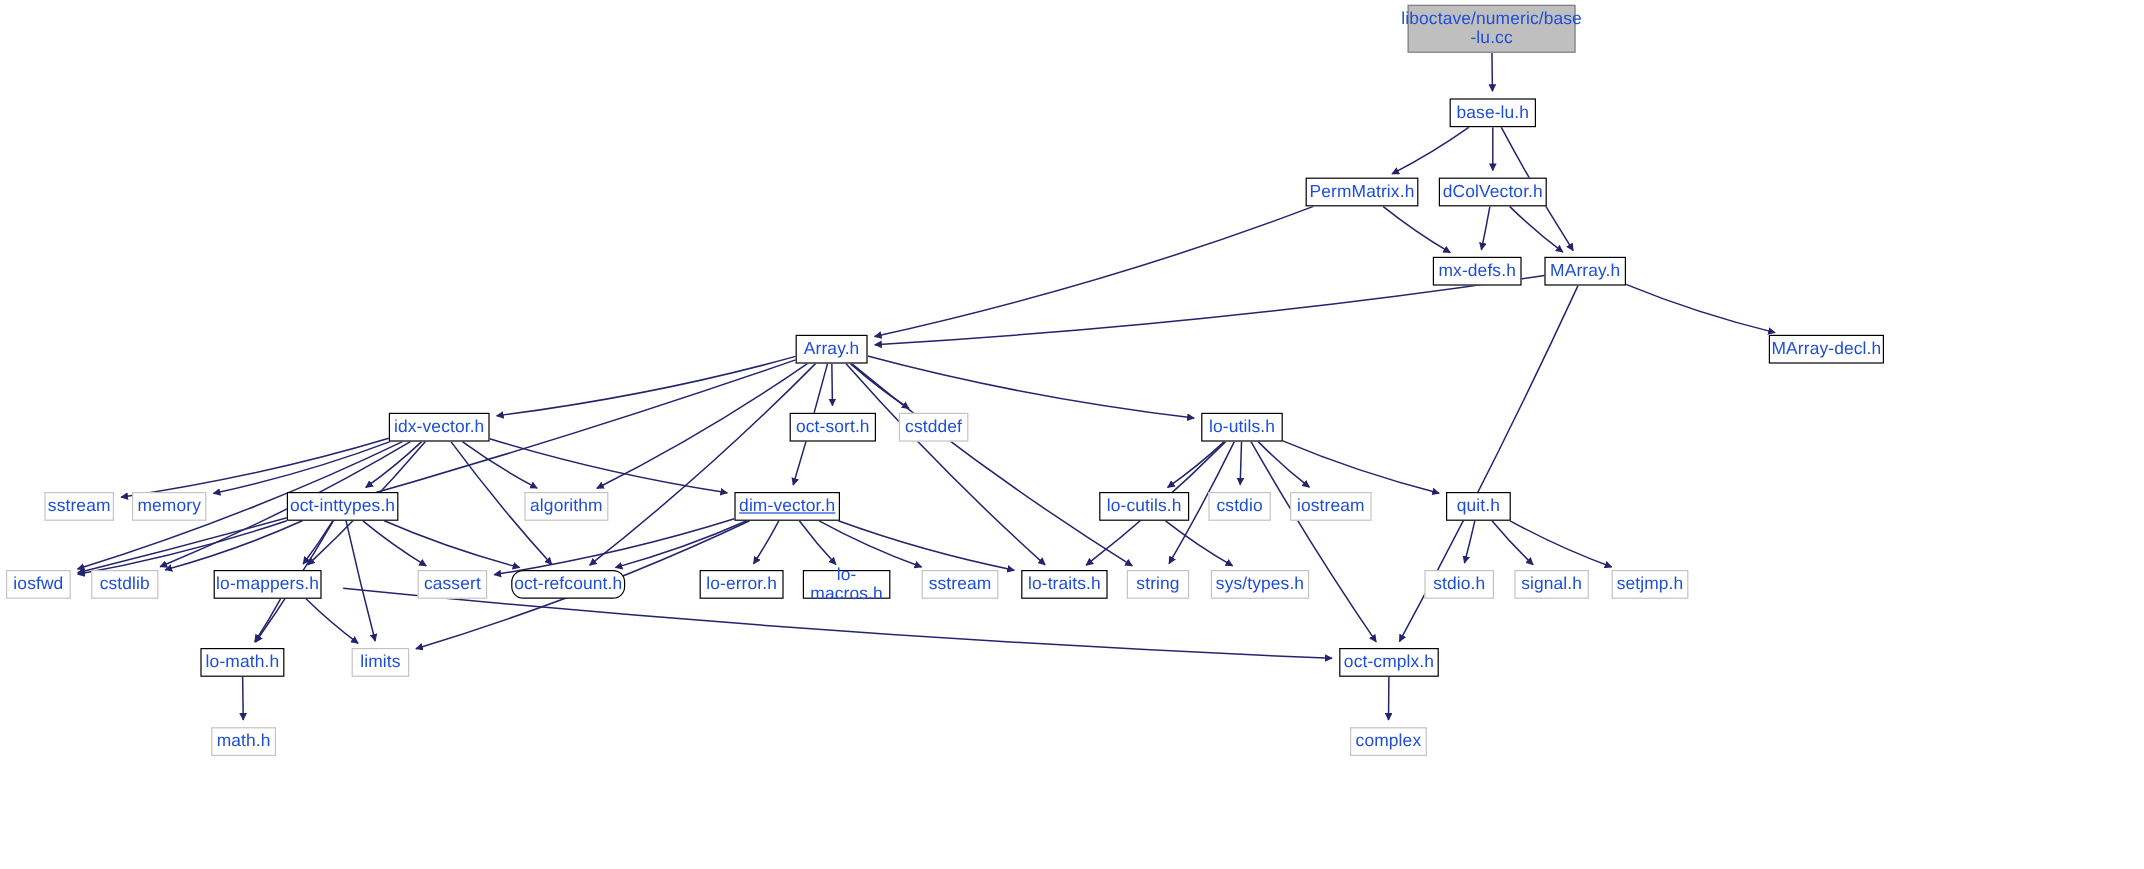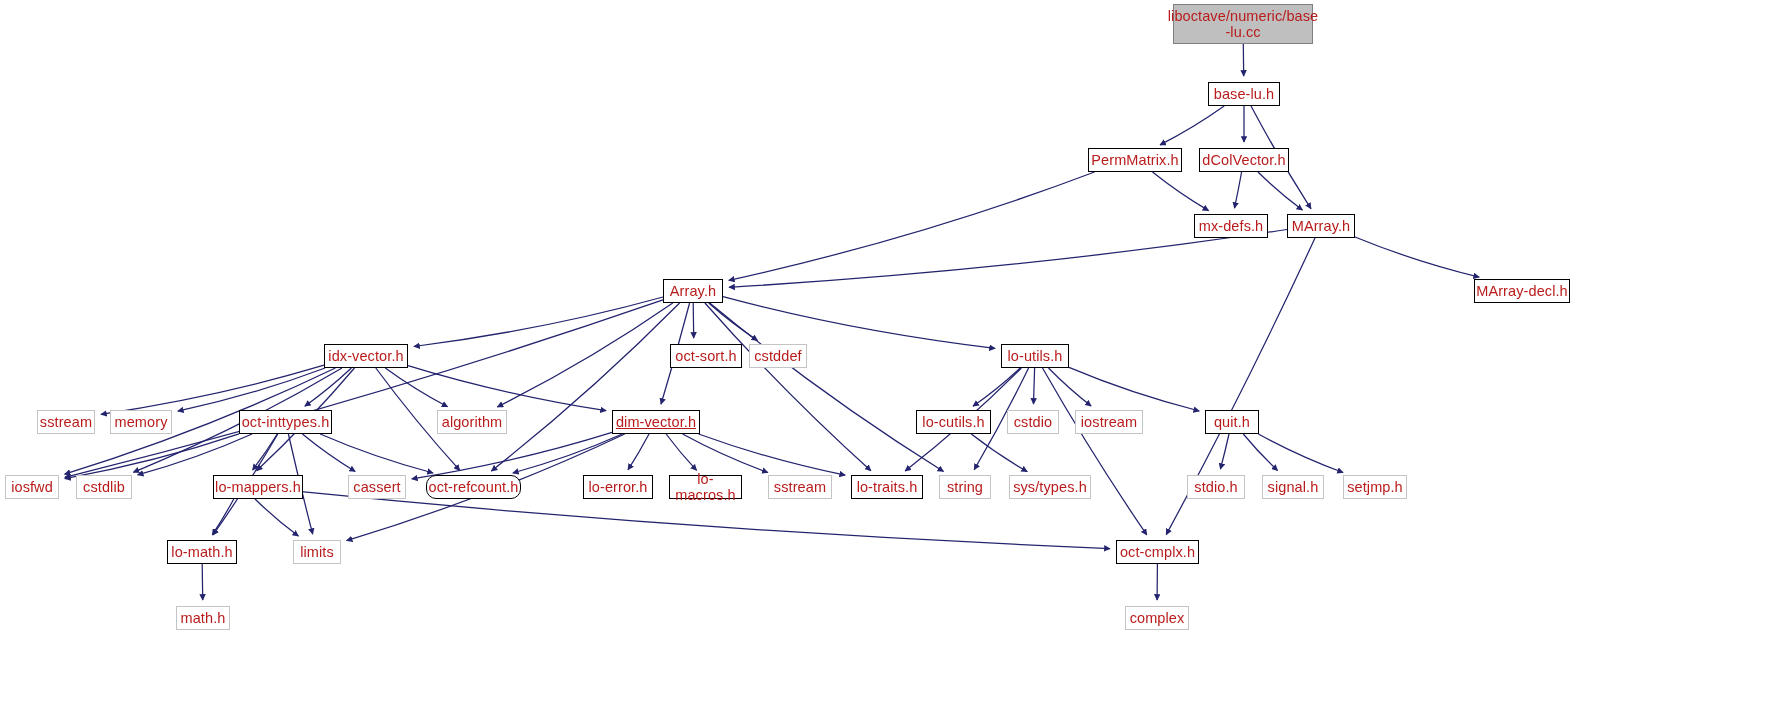--- a/index.html
+++ b/index.html
@@ -26,21 +26,21 @@
   .node {
     position: absolute;
     box-sizing: border-box;
     display: flex;
     align-items: center;
     justify-content: center;
     text-align: center;
     line-height: 1.12;
     white-space: pre-line;
     background: #ffffff;
-    color: #b91c1c;
+    color: #1d4ed8;
     font-size: 14.5px;
     letter-spacing: 0.1px;
   }
   
   .node.kind-project {
     border: 1.4px solid #000000;
   }
   
   .node.kind-system {
     border: 1.2px solid #c4c4c4;
@@ -128,35 +128,35 @@
       <div class="node kind-root" style="left: 1173px; top: 4px; width: 140px; height: 40px;">liboctave/numeric/base
 -lu.cc</div>
       <div class="node kind-project" style="left: 1208px; top: 82px; width: 72px; height: 24px;">base-lu.h</div>
       <div class="node kind-project" style="left: 1088px; top: 148px; width: 94px; height: 24px;">PermMatrix.h</div>
       <div class="node kind-project" style="left: 1199px; top: 148px; width: 90px; height: 24px;">dColVector.h</div>
       <div class="node kind-project" style="left: 1194px; top: 214px; width: 74px; height: 24px;">mx-defs.h</div>
       <div class="node kind-project" style="left: 1287px; top: 214px; width: 68px; height: 24px;">MArray.h</div>
       <div class="node kind-project" style="left: 1474px; top: 279px; width: 96px; height: 24px;">MArray-decl.h</div>
       <div class="node kind-project" style="left: 663px; top: 279px; width: 60px; height: 24px;">Array.h</div>
       <div class="node kind-project" style="left: 324px; top: 344px; width: 84px; height: 24px;">idx-vector.h</div>
-      <div class="node kind-project" style="left: 658px; top: 344px; width: 72px; height: 24px; margin-left: 12px;">oct-sort.h</div>
+      <div class="node kind-project" style="left: 658px; top: 344px; width: 72px; height: 24px;">oct-sort.h</div>
       <div class="node kind-system" style="left: 749px; top: 344px; width: 58px; height: 24px;">cstddef</div>
       <div class="node kind-project" style="left: 1001px; top: 344px; width: 68px; height: 24px;">lo-utils.h</div>
       <div class="node kind-system" style="left: 37px; top: 410px; width: 58px; height: 24px;">sstream</div>
       <div class="node kind-system" style="left: 110px; top: 410px; width: 62px; height: 24px;">memory</div>
       <div class="node kind-project" style="left: 239px; top: 410px; width: 93px; height: 24px;">oct-inttypes.h</div>
       <div class="node kind-system" style="left: 437px; top: 410px; width: 70px; height: 24px;">algorithm</div>
       <div class="node kind-project" style="left: 612px; top: 410px; width: 88px; height: 24px; text-decoration: underline;">dim-vector.h</div>
       <div class="node kind-project" style="left: 916px; top: 410px; width: 75px; height: 24px;">lo-cutils.h</div>
       <div class="node kind-system" style="left: 1007px; top: 410px; width: 52px; height: 24px;">cstdio</div>
       <div class="node kind-system" style="left: 1075px; top: 410px; width: 68px; height: 24px;">iostream</div>
       <div class="node kind-project" style="left: 1205px; top: 410px; width: 54px; height: 24px;">quit.h</div>
       <div class="node kind-system" style="left: 5px; top: 475px; width: 54px; height: 24px;">iosfwd</div>
       <div class="node kind-system" style="left: 76px; top: 475px; width: 56px; height: 24px;">cstdlib</div>
-      <div class="node kind-project" style="left: 213px; top: 475px; width: 90px; height: 24px; text-align: center;">lo-mappers.h</div>
+      <div class="node kind-project" style="left: 178px; top: 475px; width: 90px; height: 24px; text-align: center;">lo-mappers.h</div>
       <div class="node kind-system" style="left: 348px; top: 475px; width: 58px; height: 24px;">cassert</div>
       <div class="node kind-project" style="left: 426px; top: 475px; width: 95px; height: 24px; border-radius: 10px;">oct-refcount.h</div>
       <div class="node kind-project" style="left: 583px; top: 475px; width: 70px; height: 24px;">lo-error.h</div>
       <div class="node kind-project" style="left: 669px; top: 475px; width: 73px; height: 24px;">lo-macros.h</div>
       <div class="node kind-system" style="left: 768px; top: 475px; width: 64px; height: 24px;">sstream</div>
       <div class="node kind-project" style="left: 851px; top: 475px; width: 72px; height: 24px;">lo-traits.h</div>
       <div class="node kind-system" style="left: 939px; top: 475px; width: 52px; height: 24px;">string</div>
       <div class="node kind-system" style="left: 1009px; top: 475px; width: 82px; height: 24px;">sys/types.h</div>
       <div class="node kind-system" style="left: 1187px; top: 475px; width: 58px; height: 24px;">stdio.h</div>
       <div class="node kind-system" style="left: 1262px; top: 475px; width: 62px; height: 24px;">signal.h</div>

